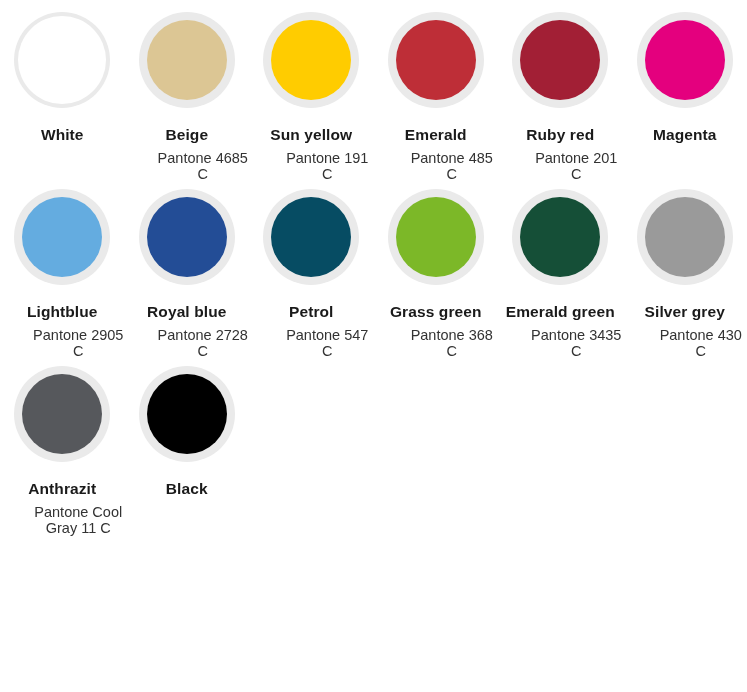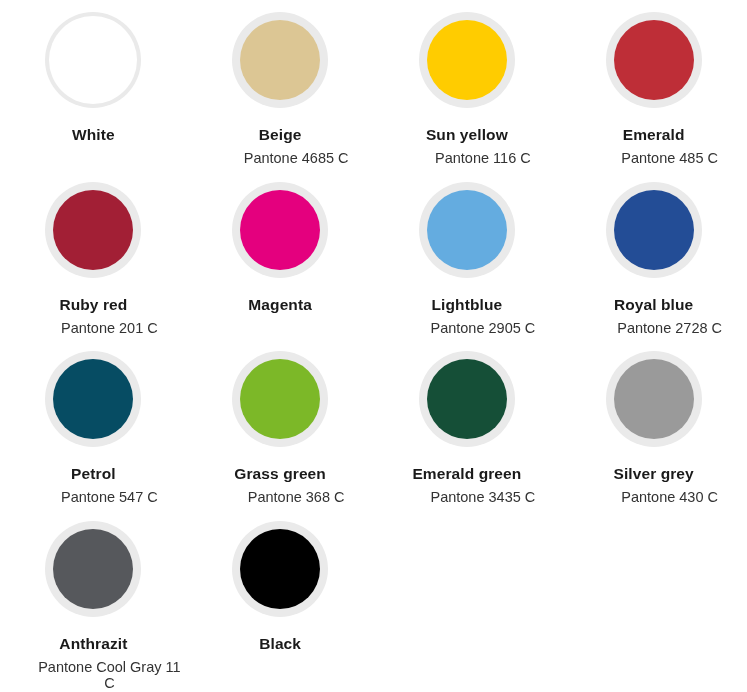--- a/index.html
+++ b/index.html
@@ -9,21 +9,21 @@
   }
   body {
     width: 747px;
     height: 692px;
     font-family: "Liberation Sans", sans-serif;
     -webkit-font-smoothing: antialiased;
   }
 
   #color-grid {
     display: grid;
-    grid-template-columns: repeat(4, 1fr);
+    grid-template-columns: repeat(6, 1fr);
     grid-template-rows: repeat(4, 1fr);
     width: 747px;
     height: 692px;
     box-sizing: border-box;
     padding: 6px 0 0 0;
   }
 
   .swatch-cell {
     display: flex;
     flex-direction: column;
@@ -97,21 +97,21 @@
         <div class="swatch-disc" style="background: rgb(220, 198, 148);"></div>
       </div>
       <div class="swatch-name">Beige</div>
       <div class="swatch-pantone">Pantone 4685 C</div>
     </div>
     <div class="swatch-cell">
       <div class="swatch-ring" style="background: rgb(234, 234, 234);">
         <div class="swatch-disc" style="background: rgb(255, 204, 0);"></div>
       </div>
       <div class="swatch-name">Sun yellow</div>
-      <div class="swatch-pantone">Pantone 116 C</div>
+      <div class="swatch-pantone">Pantone 191 C</div>
     </div>
     <div class="swatch-cell">
       <div class="swatch-ring" style="background: rgb(234, 234, 234);">
         <div class="swatch-disc" style="background: rgb(190, 46, 55);"></div>
       </div>
       <div class="swatch-name">Emerald</div>
       <div class="swatch-pantone">Pantone 485 C</div>
     </div>
     <div class="swatch-cell">
       <div class="swatch-ring" style="background: rgb(234, 234, 234);">

